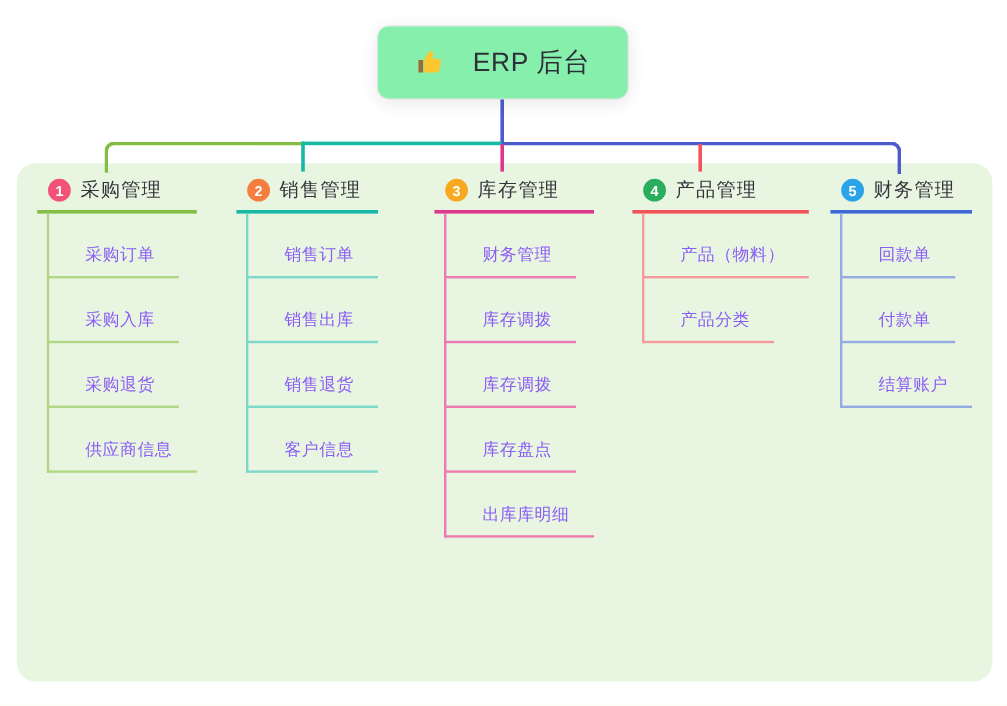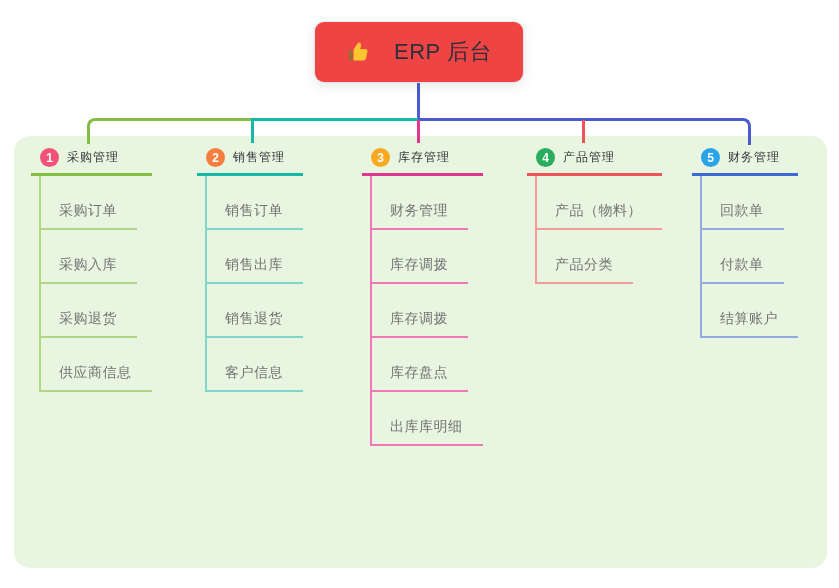--- a/index.html
+++ b/index.html
@@ -7,21 +7,21 @@
     position:relative;width:839px;height:588px;background:#ffffff;overflow:hidden;
     font-family:"Liberation Sans","DejaVu Sans",sans-serif;
   }
   .panel{
     position:absolute;left:14px;top:136px;width:813px;height:432px;
     border-radius:16px;
   }
   
   .root-card{
     position:absolute;left:315px;top:22px;width:208px;height:60px;
-    background:#ef4444;border-radius:9px;
+    background:#86efac;border-radius:9px;
     box-shadow:0 3px 14px rgba(40,40,60,.12),0 0 0 1px #f1f1f4;
     display:flex;align-items:center;justify-content:center;gap:22px;
     z-index:3;
   }
   .root-title{font-size:22px;color:#2e2f3a;font-weight:500;letter-spacing:.5px;}
   .thumb-svg{width:26px;height:26px;display:block;}
   
   .conn{position:absolute;z-index:2;}
   .root-stem{left:417px;top:82px;width:3px;height:38px;}
   .elbow-left{left:87px;top:118px;width:165px;height:26px;
@@ -43,30 +43,30 @@
     display:flex;align-items:center;gap:8px;
     padding:2px 13px 6px 9px;
     border-bottom:3px solid var(--line);
     white-space:nowrap;
   }
   .badge{
     width:19px;height:19px;border-radius:50%;background:var(--badge);
     color:#fff;font-size:12px;font-weight:bold;
     display:flex;align-items:center;justify-content:center;flex:0 0 auto;
   }
-  .branch-label{font-size:12px;color:#33343c;font-weight:500;letter-spacing:1px;}
+  .branch-label{font-size:16px;color:#33343c;font-weight:500;letter-spacing:1px;}
   .children{
     margin-left:8px;
     border-left:2px solid var(--light);
   }
   .child-row{height:54px;display:flex;align-items:flex-end;}
   .child-label{
     display:inline-block;white-space:nowrap;
-    font-size:14px;color:#737373;letter-spacing:.5px;
-    padding:0 20px 8px 20px;margin-left:-2px;
+    font-size:14px;color:#8b5cf6;letter-spacing:.5px;
+    padding:0 20px 8px 32px;margin-left:-2px;
     border-bottom:2px solid var(--light);
   }
 </style>
 </head>
 <body>
 
 <div class="canvas">
 
   <div class="panel" style="background-color: rgb(232, 246, 225);"></div>
 

